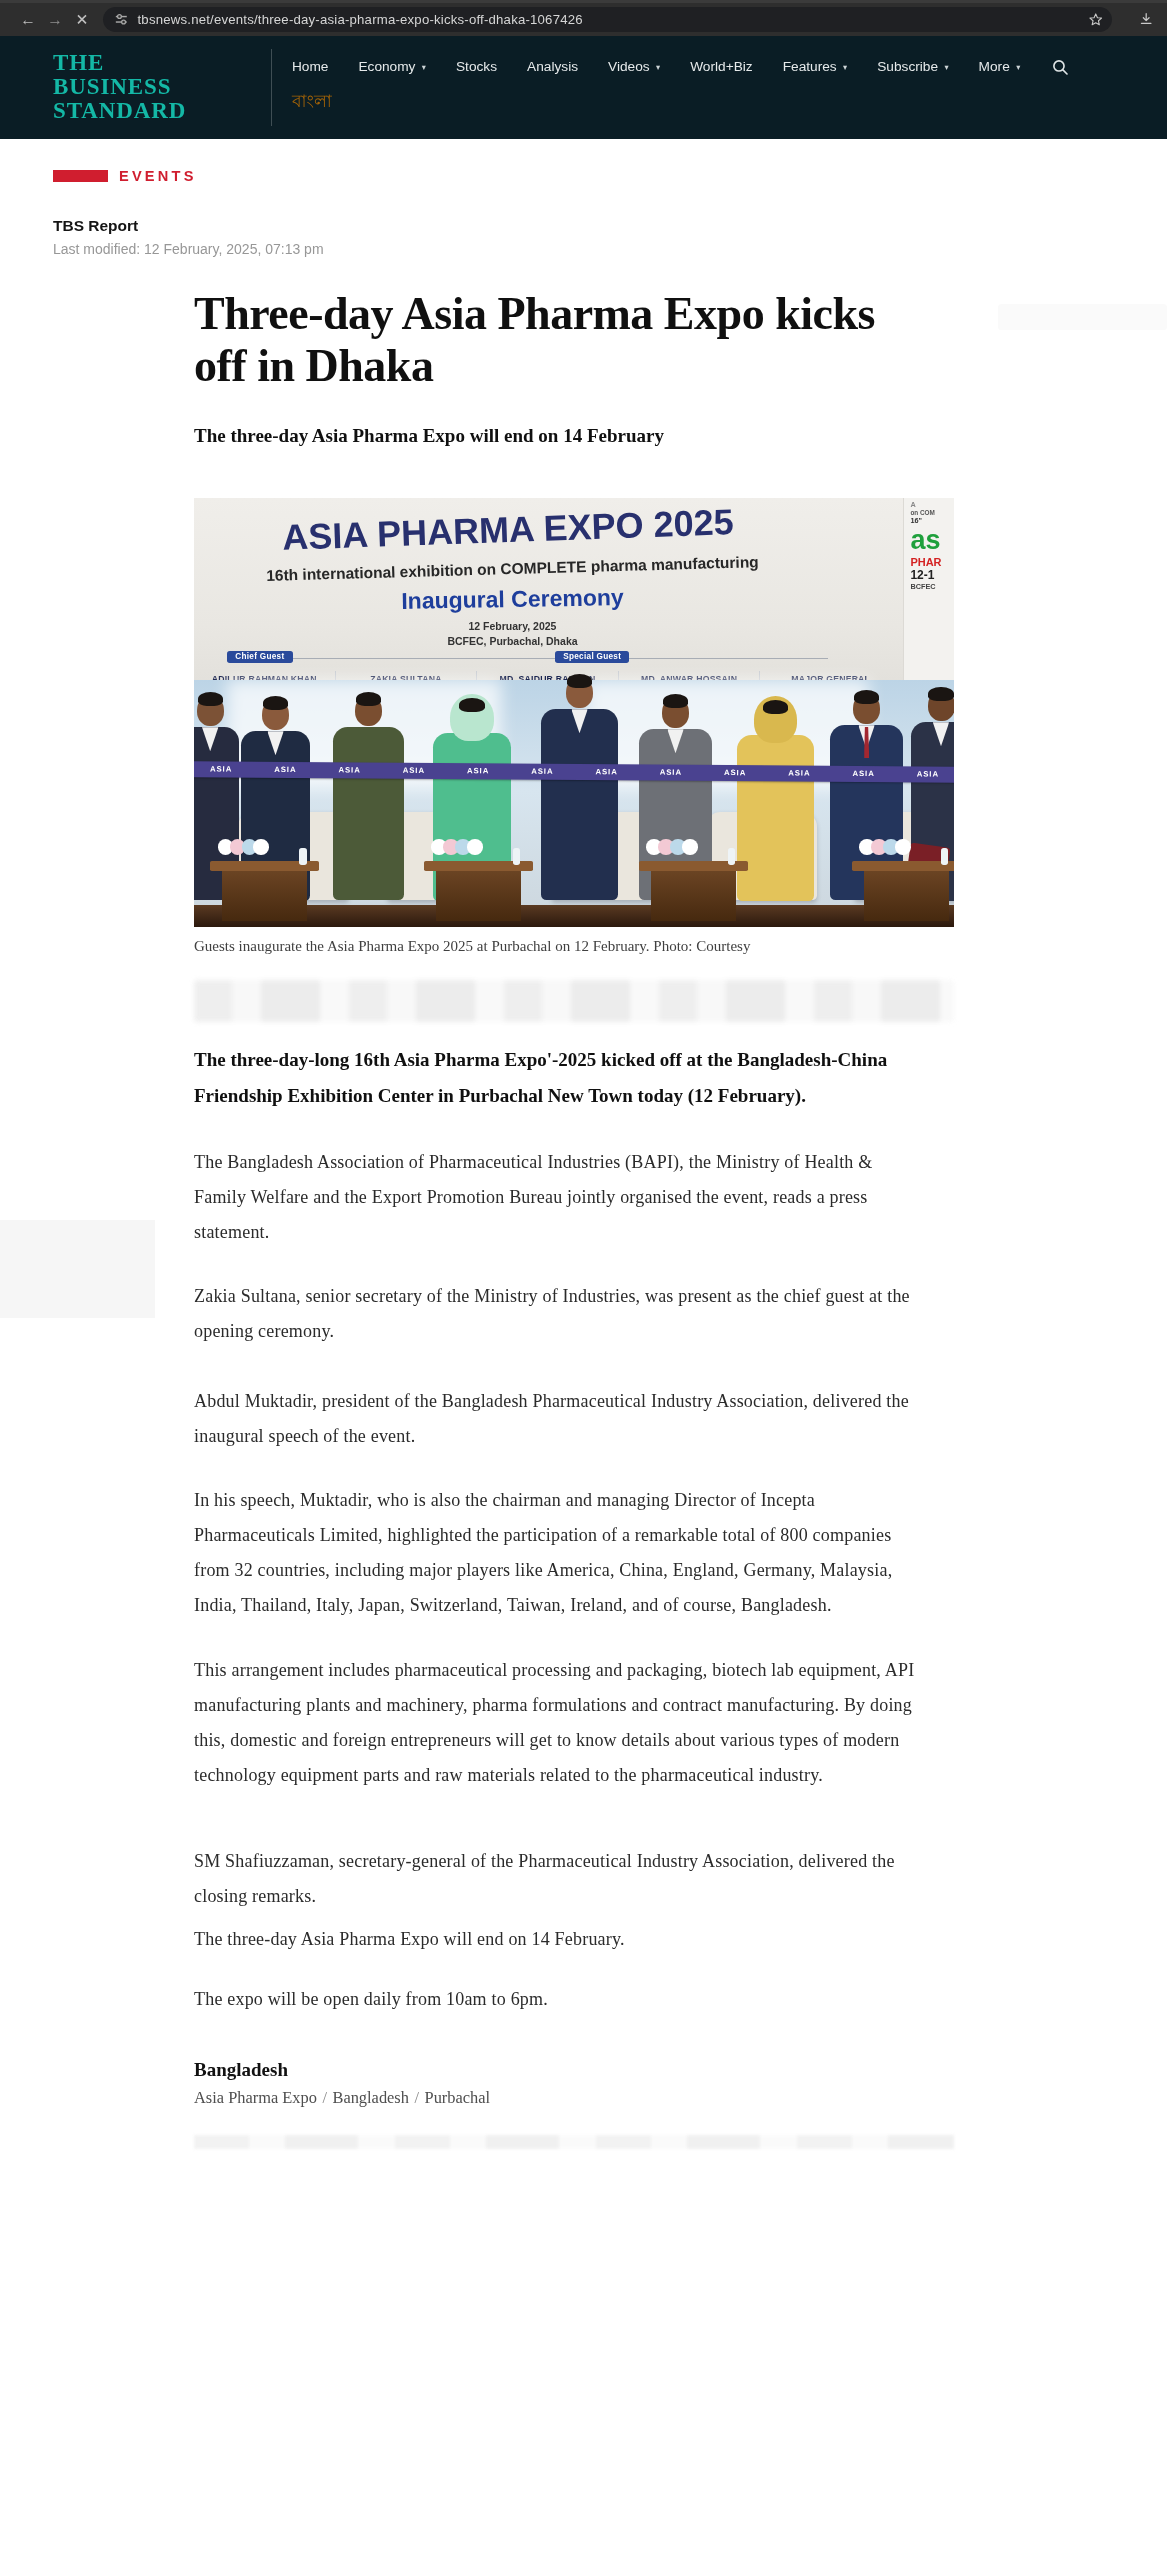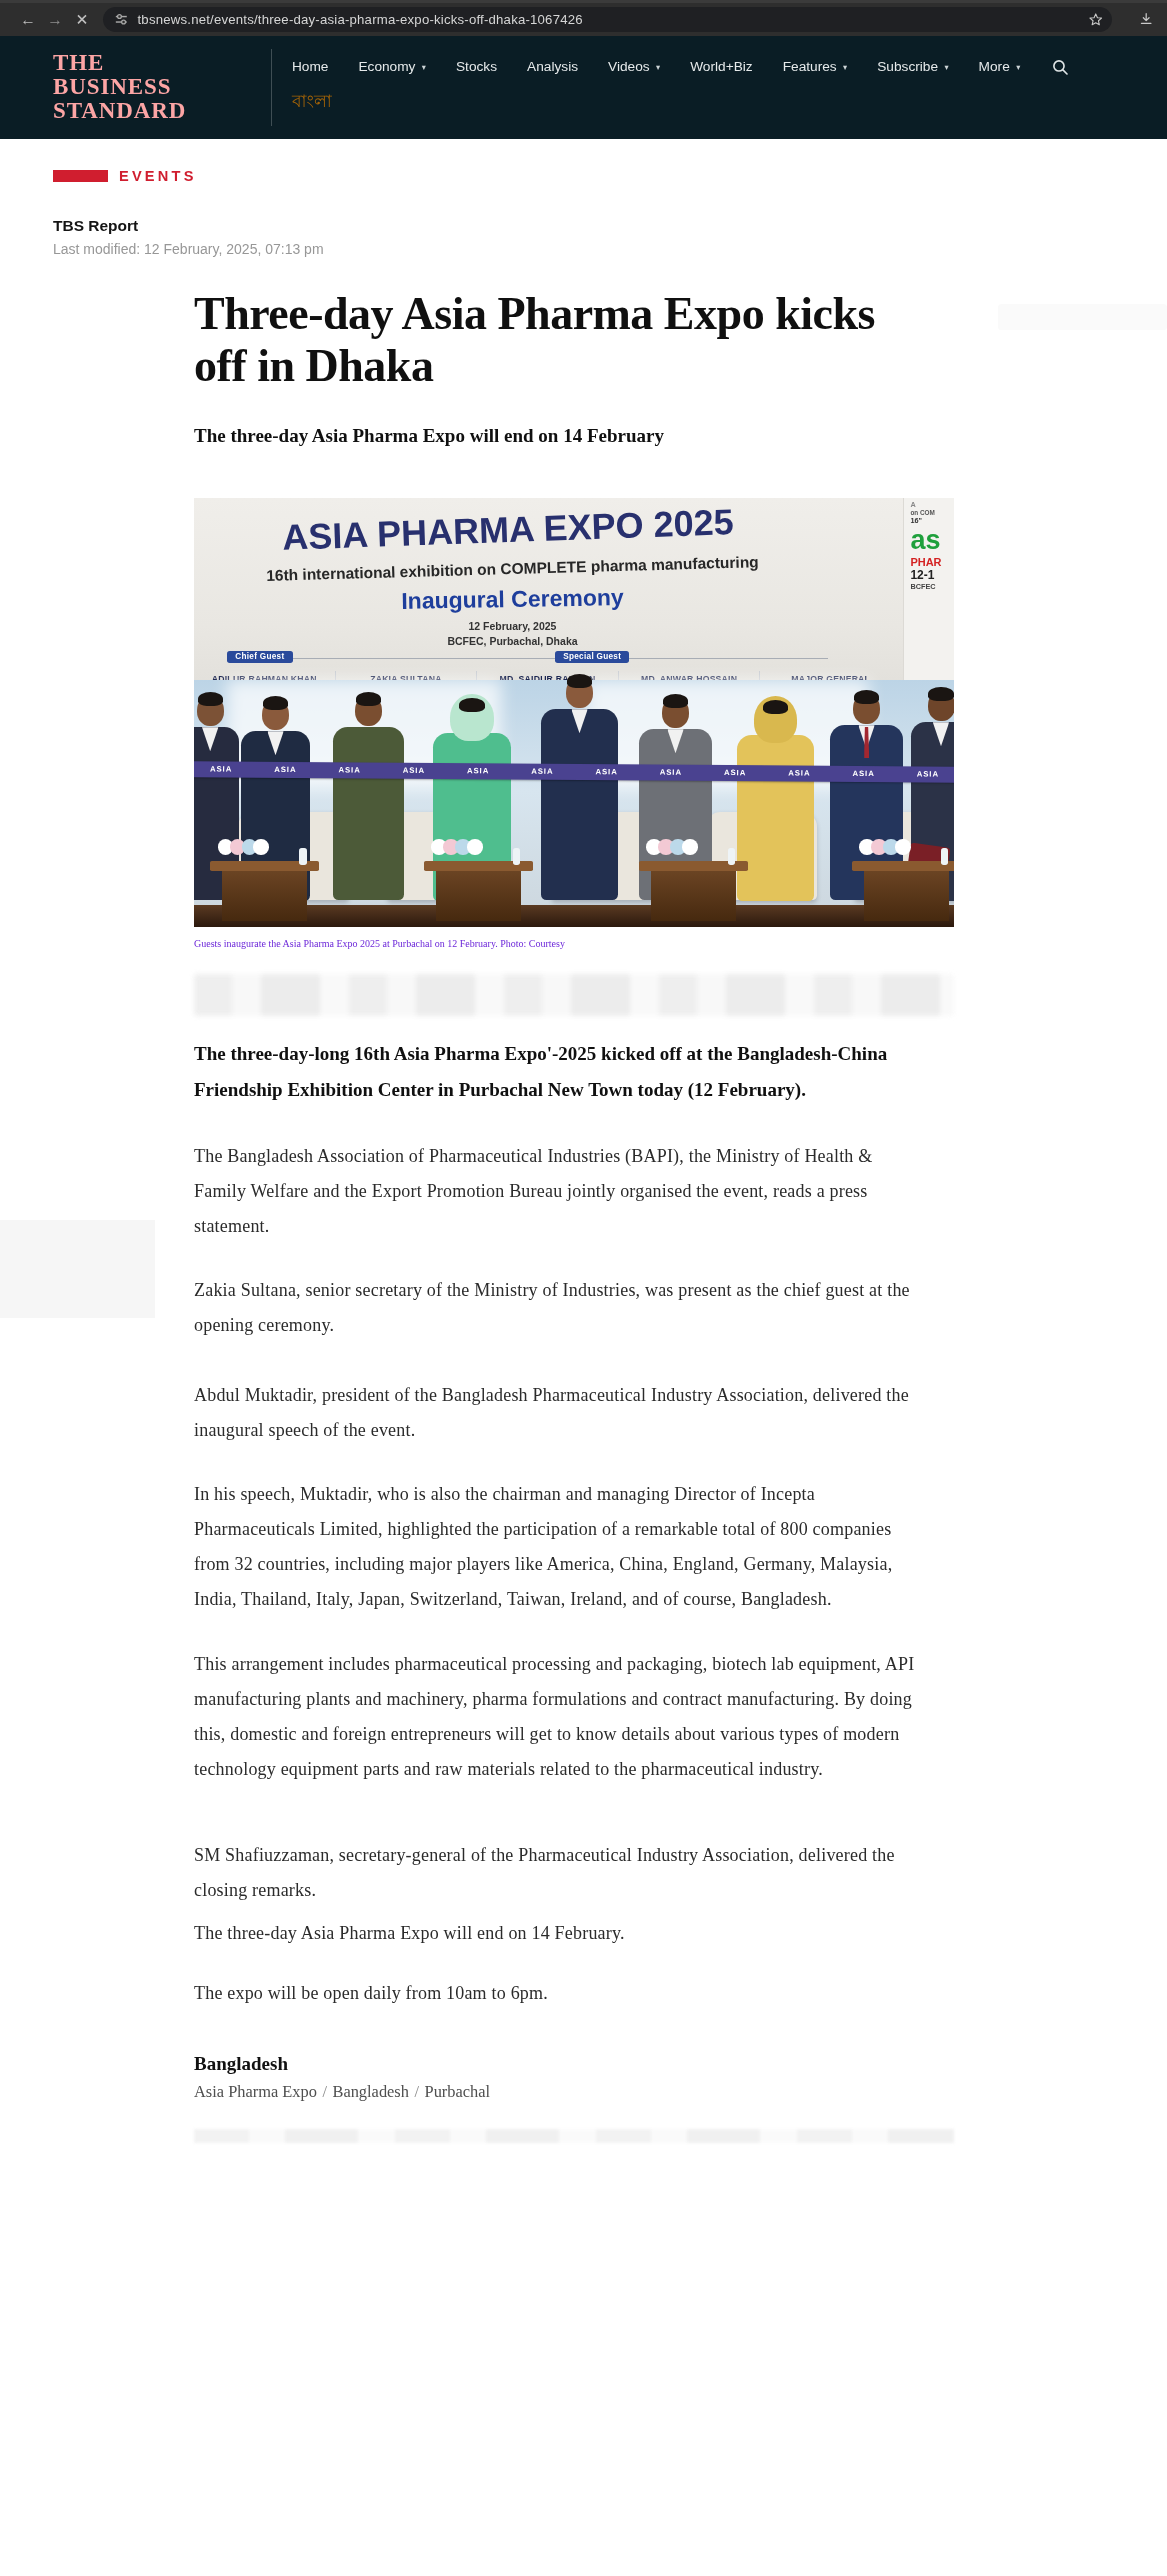--- a/index.html
+++ b/index.html
@@ -14,21 +14,21 @@
   .url-pill { flex:1 1 auto; background:#1f2023; height:25.5px; border-radius:12.8px;
     display:flex; align-items:center; padding:0 9px 0 11px; margin:0 12.8px 0 7.3px; }
   .url-text { color:#d6d6d6; font-size:13.2px; letter-spacing:0.2px; flex:1 1 auto;
     white-space:nowrap; overflow:hidden; margin-left:9px; }
   .pill-icon { flex:0 0 auto; display:flex; align-items:center; }
   .chrome-icon { flex:0 0 auto; display:flex; align-items:center; margin-left:12.8px; }
 
   
   .site-header { height:103px; background:#0a1d25; display:flex; align-items:stretch; }
   .logo { width:271px; padding:14.6px 0 0 53px; cursor:pointer; }
-  .logo div { color:#fca5a5; font-family:"Liberation Serif", serif; font-weight:700;
+  .logo div { color:#14b8a6; font-family:"Liberation Serif", serif; font-weight:700;
     font-size:23px; line-height:24px; letter-spacing:0.9px; }
   .header-divider { width:0.9px; background:rgba(255,255,255,.22); margin:12.8px 0; }
   .nav-col { display:flex; flex-direction:column; justify-content:center; padding-left:20px; gap:12px; }
   .nav-row { display:flex; }
   .nav-item { color:#e6eaeb; font-size:13.7px; margin-right:30px; cursor:pointer; white-space:nowrap; }
   .caret { font-size:8.2px; color:#cdd5d7; margin-left:6.4px; vertical-align:1.8px; }
   .search-btn { cursor:pointer; display:flex; align-items:center; margin-left:1.8px; }
   .bangla { color:#a16207; font-size:17.3px; cursor:pointer; font-family:Liberation Sans, sans-serif; }
 
   
@@ -104,21 +104,21 @@
   .flower { width:15.5px; height:15.5px; border-radius:50%; margin-right:-3.6px; }
   .bottle { position:absolute; top:-12.8px; right:12.8px; width:7.3px; height:16.4px;
     background:#eef4f7; border-radius:2.7px; z-index:7; }
   .floor { position:absolute; bottom:0; left:0; right:0; height:22px;
     background:linear-gradient(180deg,#5a3a22,#2b190d); z-index:4; }
   .maroon-obj { position:absolute; right:7.3px; bottom:29px; width:40px; height:53px;
     background:#7a1f26; transform:rotate(8deg); border-radius:3.6px; z-index:6; }
 
   
   .caption { margin:11px 0 0 194px; width:760px; font-family:"Liberation Serif", serif;
-    font-size:10px; color:#6d28d9; }
+    font-size:15px; color:#404040; }
   .ad-strip { margin:25.5px 0 0 194px; width:760px; height:42px; opacity:.85;
     background:repeating-linear-gradient(90deg,#ececec 0 38px,#f7f7f7 38px 67px,#e9e9e9 67px 126px,#f8f8f8 126px 155px);
     filter:blur(2.7px); border-radius:2.7px; }
   .lead { margin:20px 0 0 194px; width:729px; font-family:"Liberation Serif", serif;
     font-weight:700; font-size:19px; line-height:36px; color:#101010; }
   .article-body p { margin-left:194px; width:725px; font-family:"Liberation Serif", serif;
     font-size:18px; line-height:35px; color:#2b2b2b; letter-spacing:0.2px; }
   .tags-heading { margin:42px 0 0 194px; font-family:"Liberation Serif", serif;
     font-weight:700; font-size:19px; color:#111; }
   .tags-row { margin:7.3px 0 0 194px; font-family:"Liberation Serif", serif; font-size:16.4px; color:#4f4f4f; }

